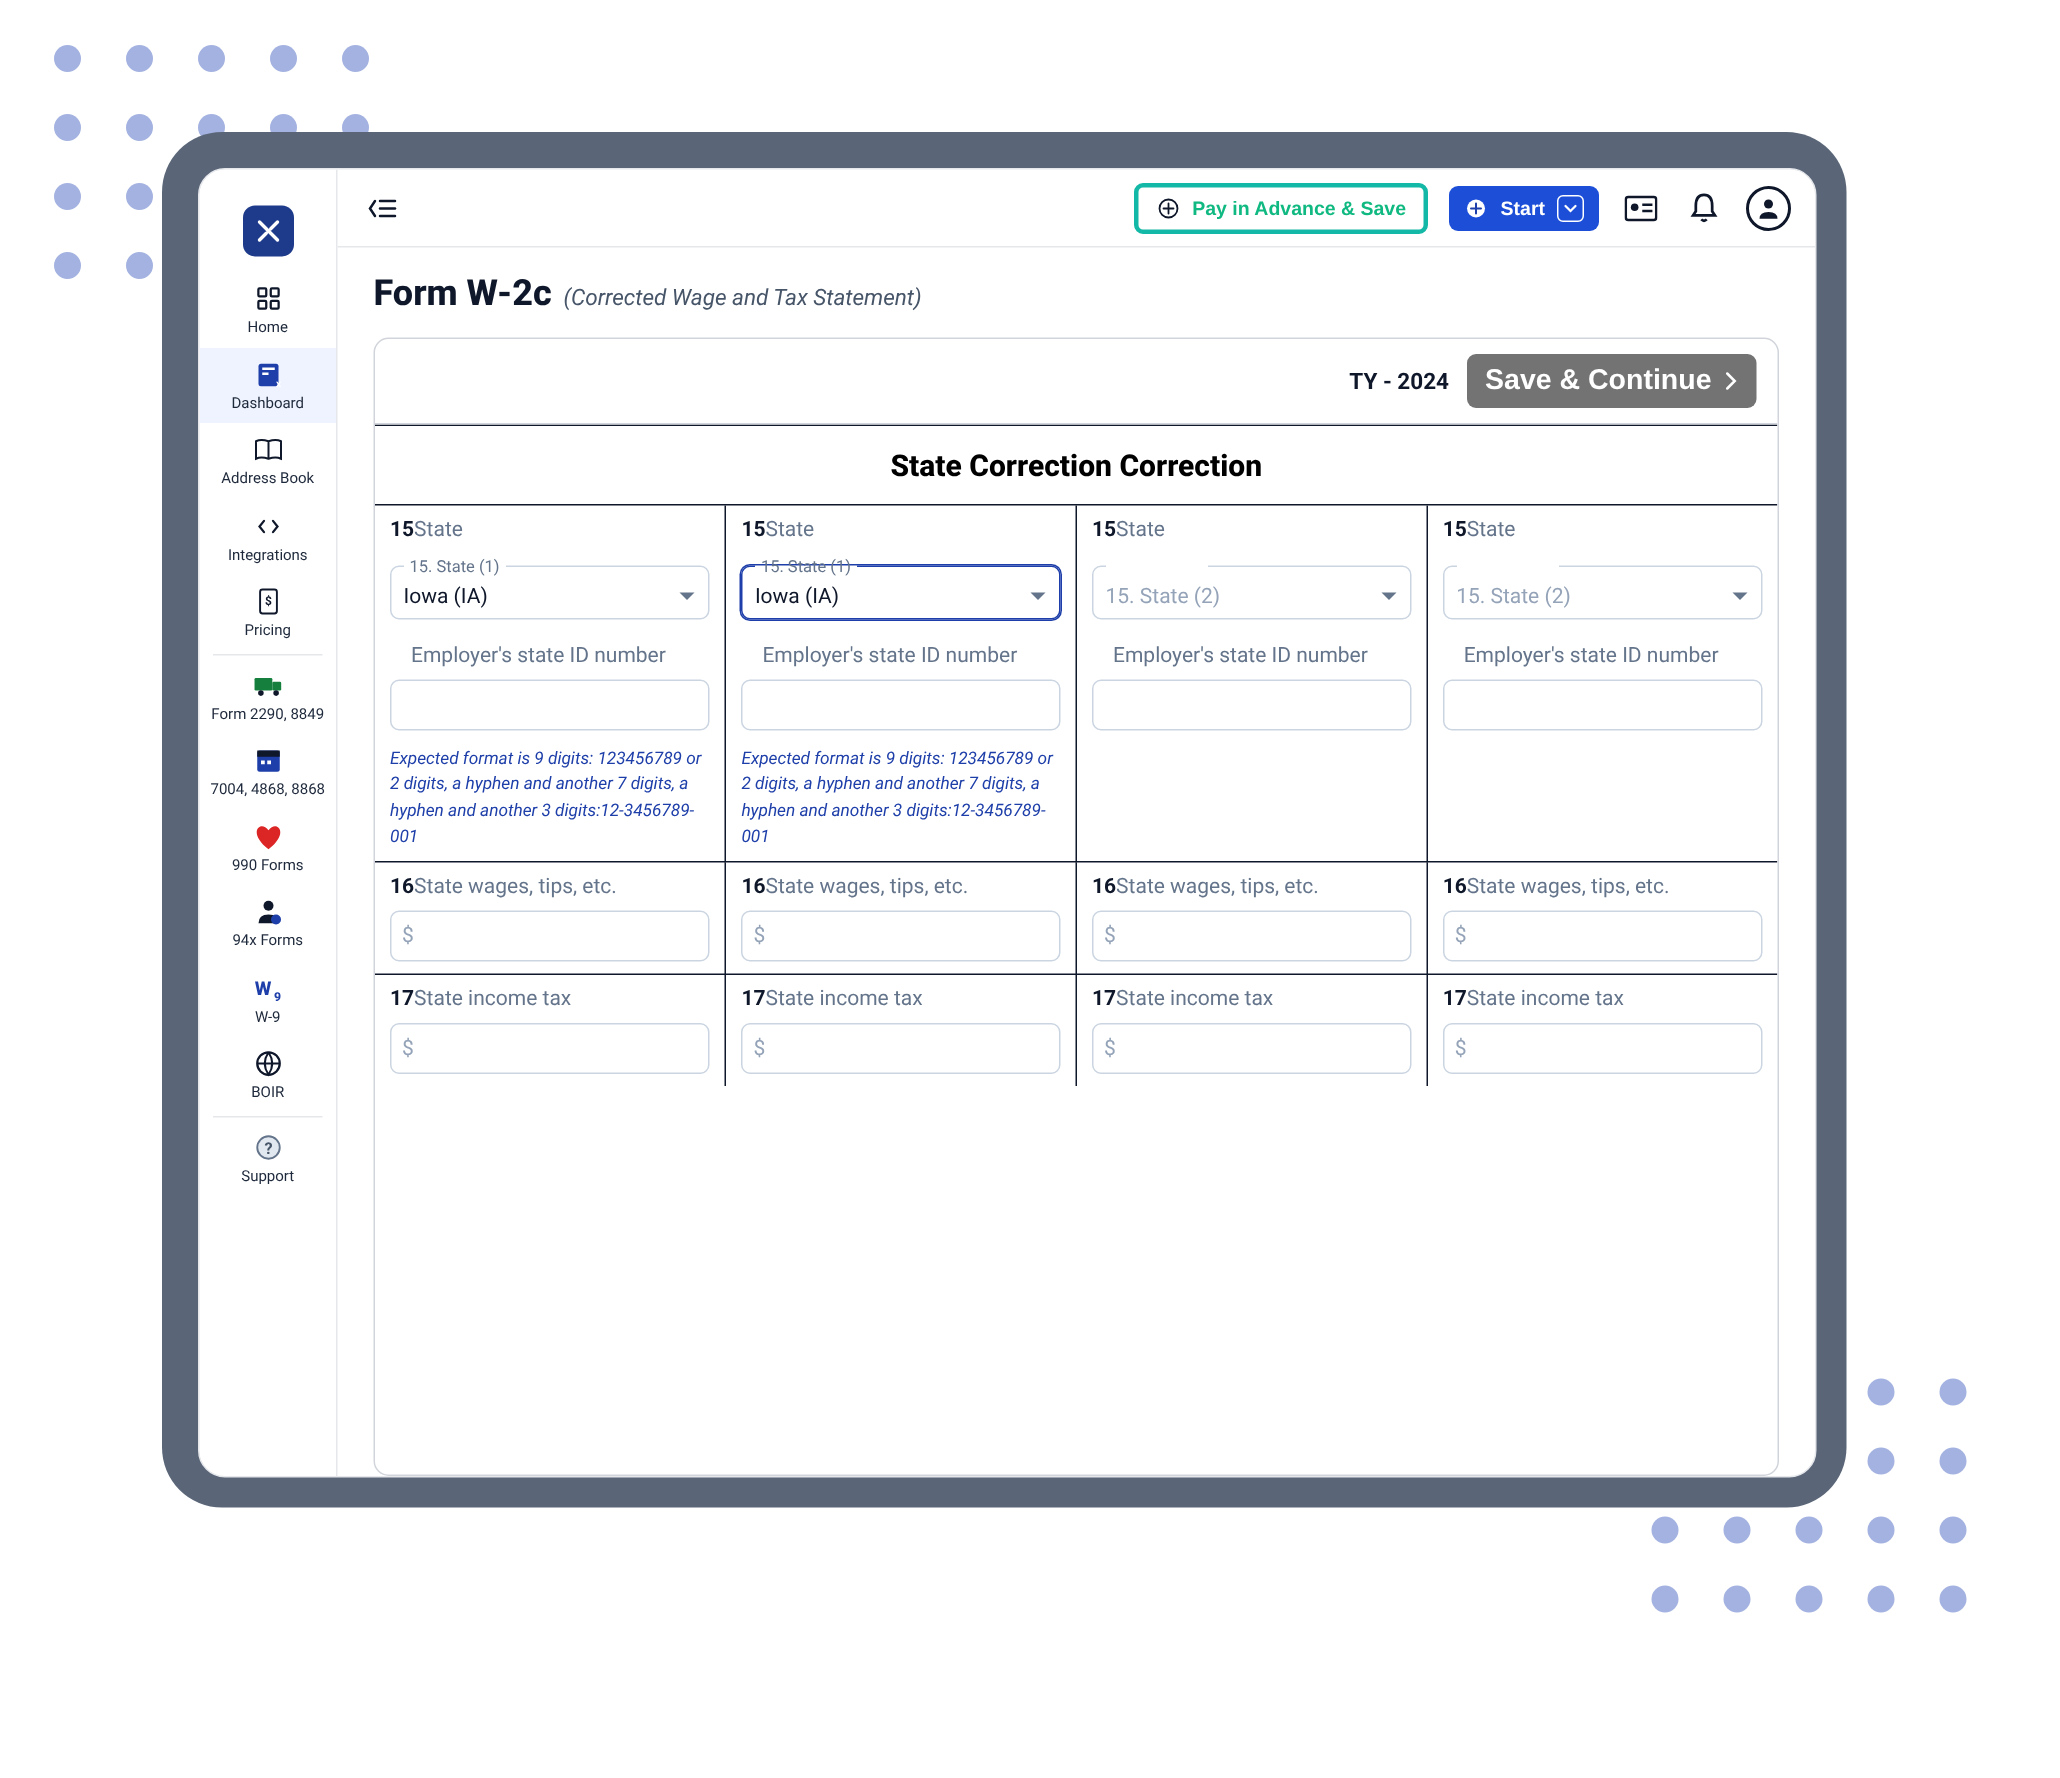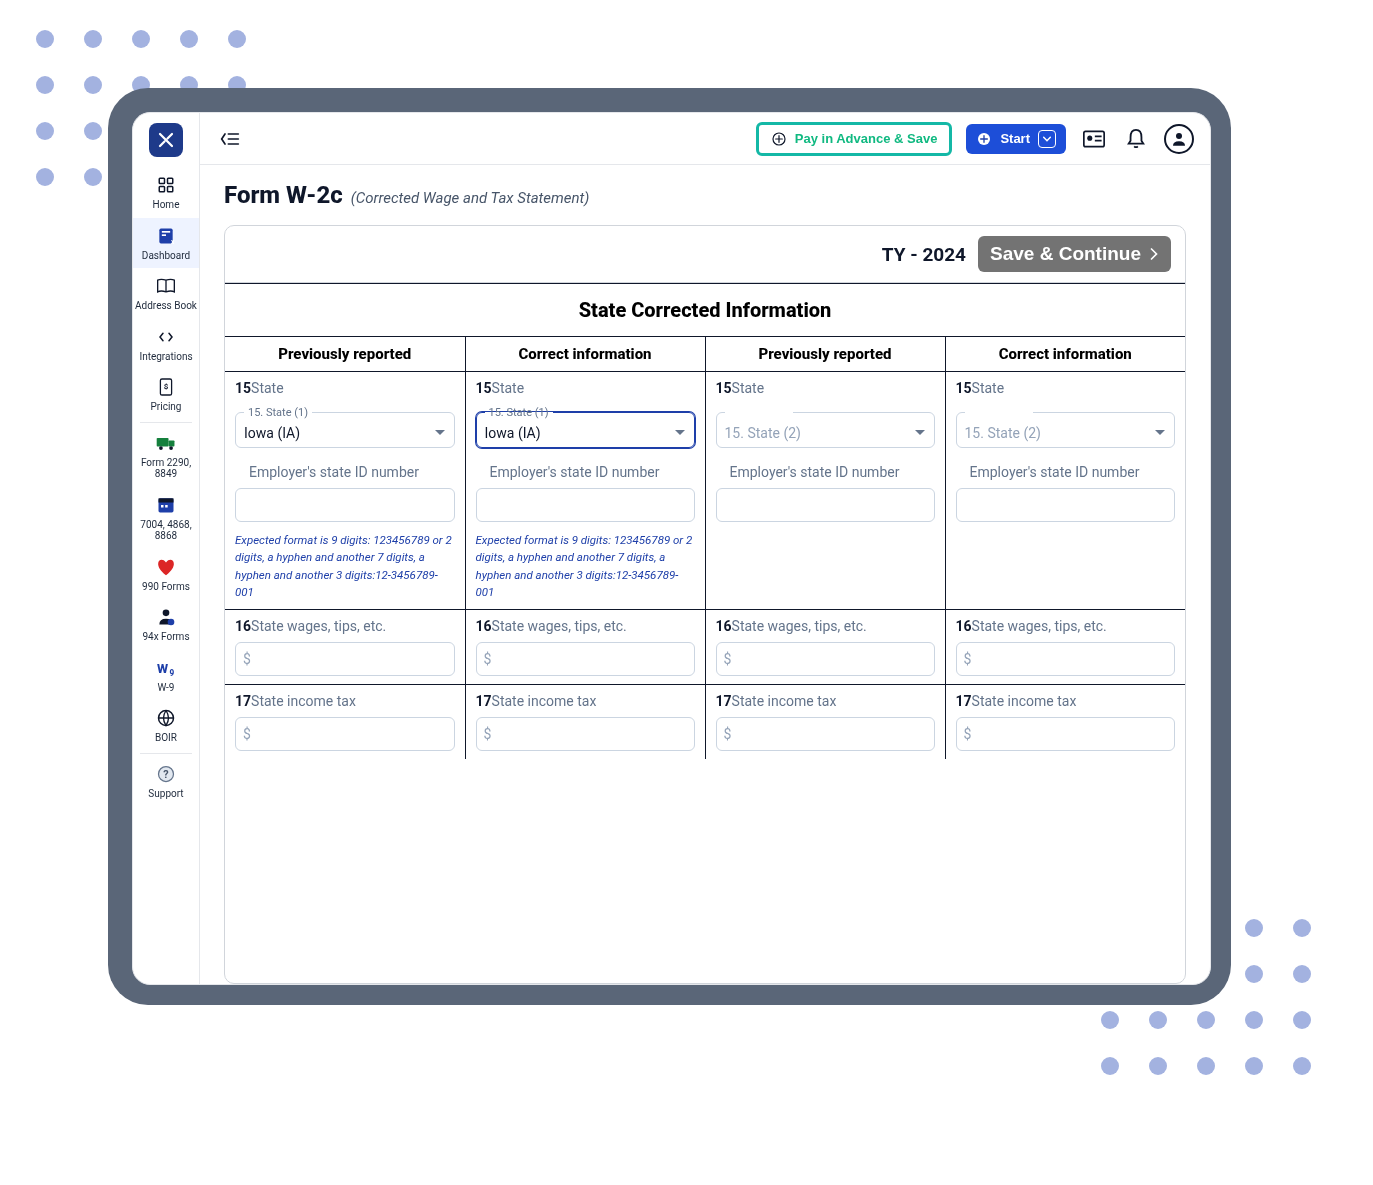--- a/index.html
+++ b/index.html
@@ -35,26 +35,26 @@
     background: #fff;
     border-radius: 18px;
     height: 100%;
     display: flex;
     overflow: hidden;
     border: 1px solid #e5e7eb;
   }
 
   
   .sidebar {
-    width: 67px;
+    width: 92px;
     border-right: 1px solid #e5e7eb;
     display: flex;
     flex-direction: column;
     align-items: center;
-    padding: 10px 0;
+    padding: 24px 0;
     flex-shrink: 0;
     overflow-y: auto;
   }
   .logo {
     width: 34px; height: 34px;
     background: #1e3a8a;
     border-radius: 8px;
     display: flex; align-items: center; justify-content: center;
     color: #fff; font-weight: 700; font-size: 18px;
     margin-bottom: 10px;
@@ -160,21 +160,21 @@
     min-height:0;
   }
   .panel-top {
     border-bottom: 1px solid #d1d5db;
     padding: 10px 14px;
     display: flex;
     justify-content: flex-end;
     align-items: center;
     gap: 12px;
   }
-  .ty { font-size: 19px; font-weight: 700; color:#0f172a; }
+  .ty { font-size: 15px; font-weight: 700; color:#0f172a; }
   .save-btn {
     background: #737373;
     color:#fff;
     border:none;
     border-radius: 6px;
     padding: 7px 12px;
     font-size: 19px;
     font-weight: 600;
     display:flex; align-items:center; gap:8px;
     cursor:pointer;
@@ -503,29 +503,23 @@
           <span class="ty">TY - 2024</span>
           <button class="save-btn">
             <span>Save &amp; Continue</span>
             <svg width="10" height="14" viewBox="0 0 12 16">
                 <path d="M3 2 L9 8 L3 14" fill="none" stroke="#fff" stroke-width="2" stroke-linecap="round"></path>
               </svg>
           </button>
         </div>
 
         <div class="panel-body">
-          <div class="section-title">State Corrected Information</div>
+          <div class="section-title">State Correction Correction</div>
           <table class="state-table">
             <tbody>
-                <tr>
-              <th>Previously reported</th>
-              <th>Correct information</th>
-              <th>Previously reported</th>
-              <th>Correct information</th>
-            </tr>
 
             <tr>
               <td>
                 <div class="line-label">
                       <b>15</b>
                       <span>State</span>
                     </div>
                 <fieldset class="fieldset">
                   <legend>15. State (1)</legend>
                   <div class="select">

